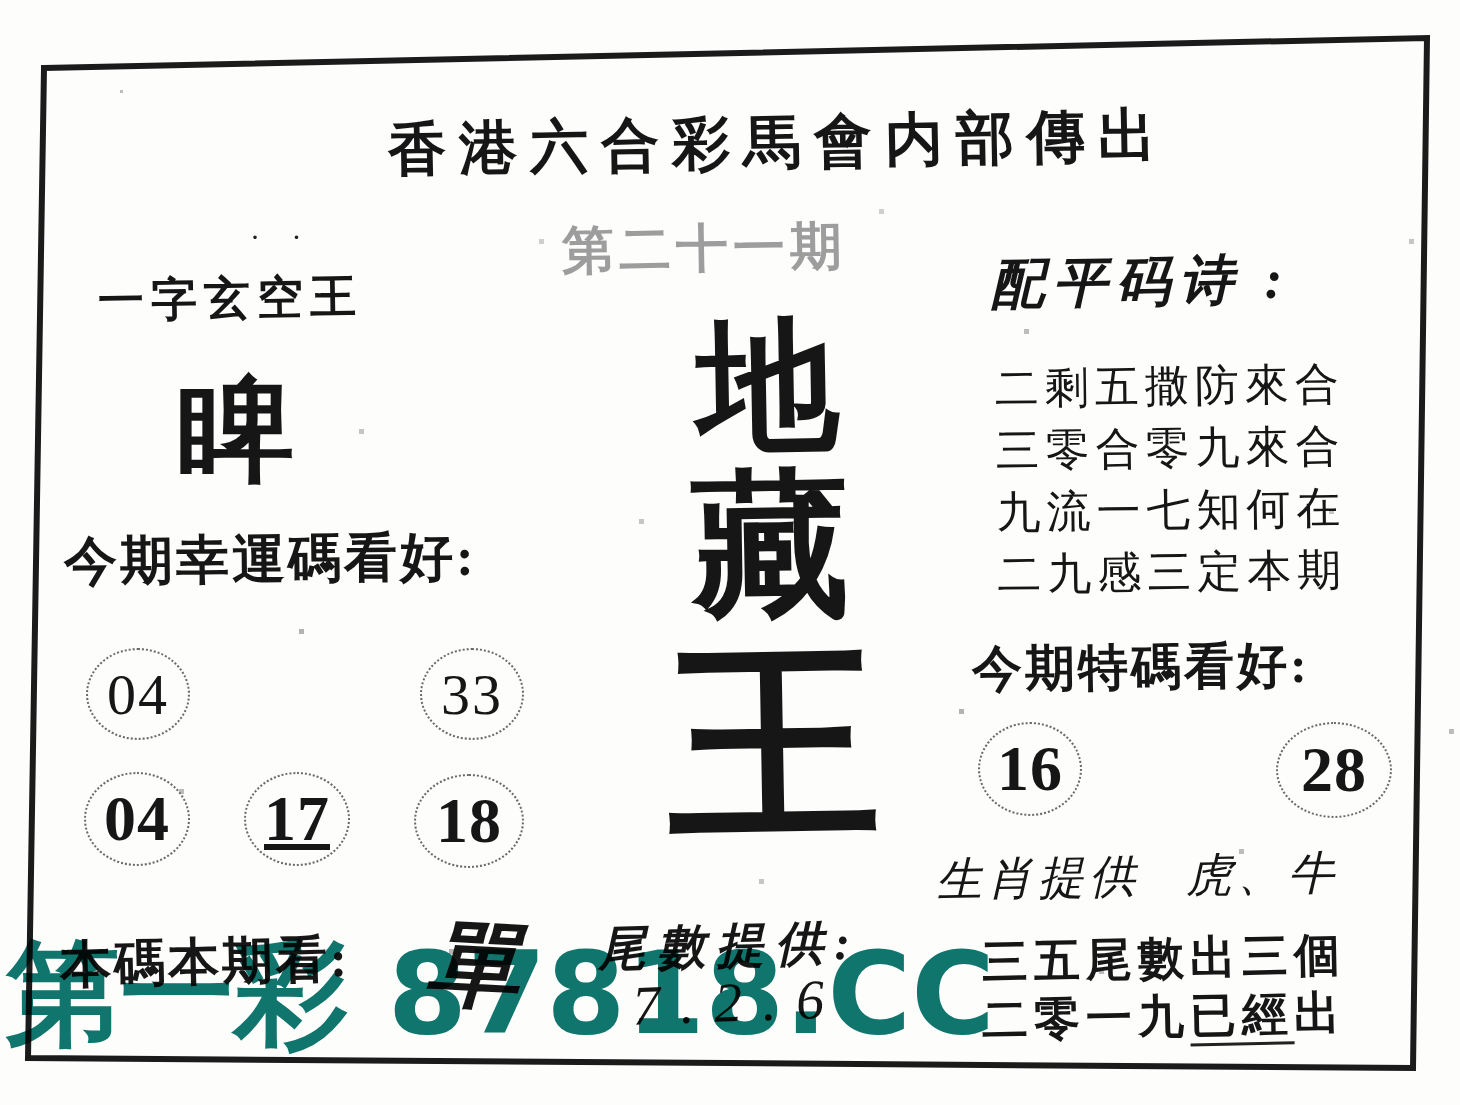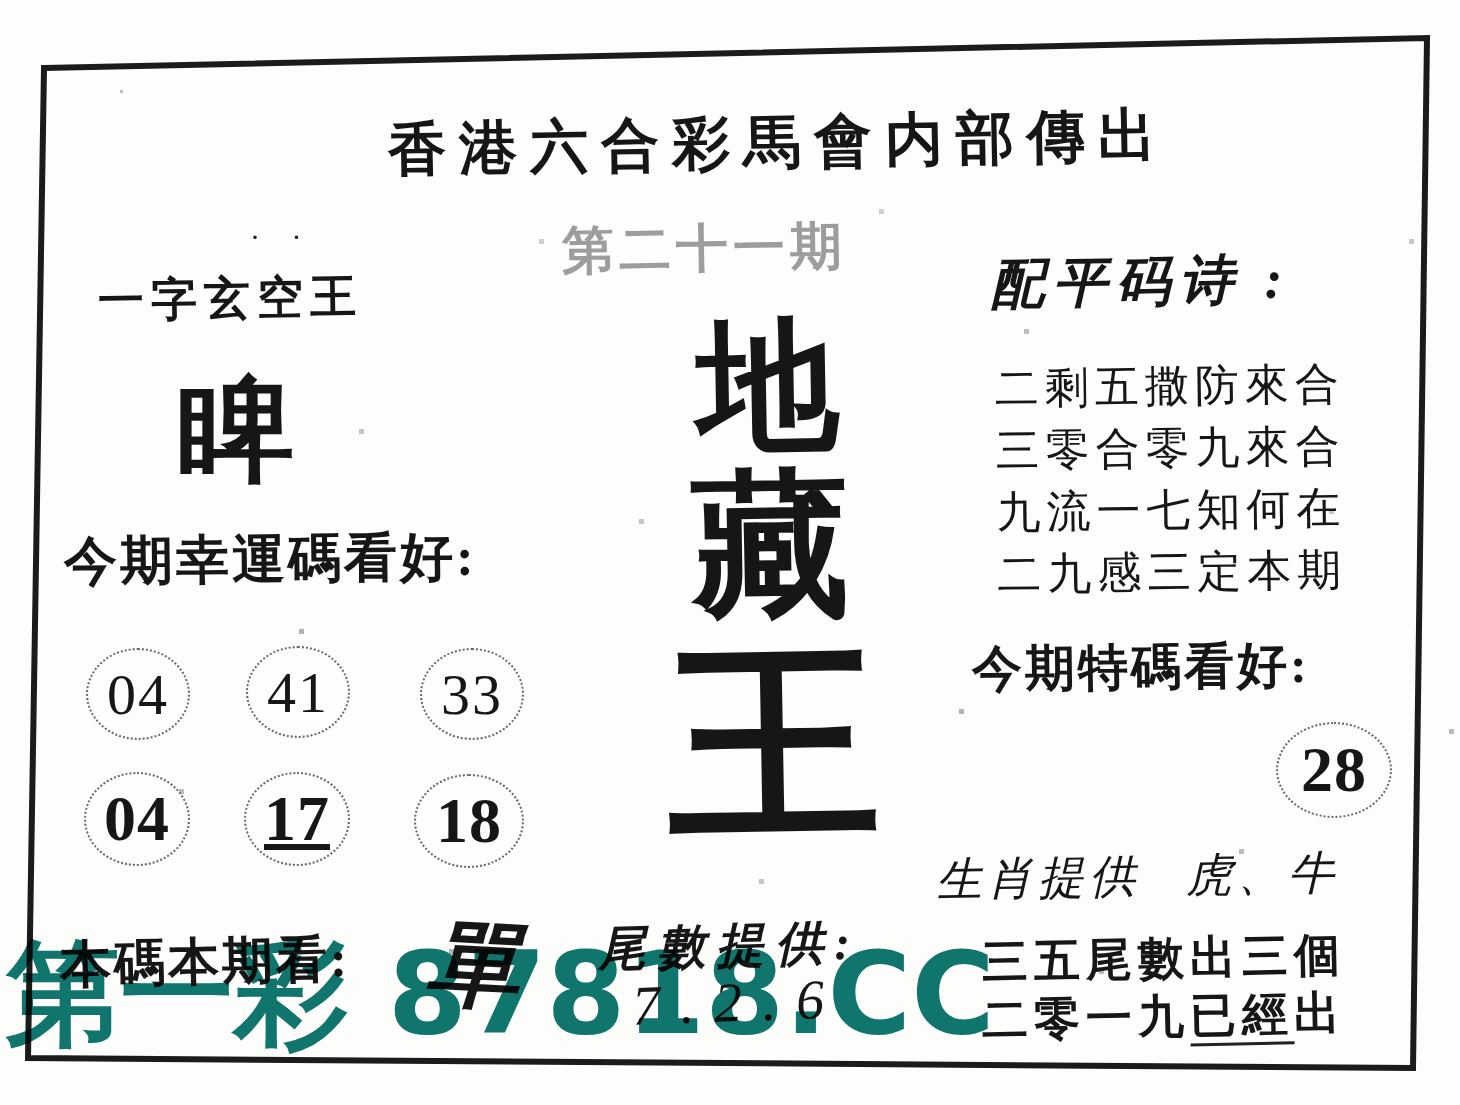--- a/index.html
+++ b/index.html
@@ -111,23 +111,20 @@
   <div class="abs issue">第二十一期</div>
   <div class="abs stray-dots">· ·</div>
 
   <div class="abs left-subtitle">一字玄空王</div>
   <div class="abs big-char">睥</div>
   <div class="abs lucky-heading">今期幸運碼看好:</div>
 
   <div class="num-circle" style="left:86px;top:648px;width:100px;height:88px;">
     <span class="num-thin">04</span>
   </div>
-  <div class="num-circle" style="left:246px;top:646px;width:100px;height:88px;">
-    <span class="num-thin">41</span>
-  </div>
   <div class="num-circle" style="left:420px;top:648px;width:100px;height:88px;">
     <span class="num-thin">33</span>
   </div>
   <div class="num-circle" style="left:84px;top:772px;width:102px;height:90px;">
     <span class="num-bold">04</span>
   </div>
   <div class="num-circle" style="left:244px;top:772px;width:102px;height:90px;text-decoration:underline;">
     <span class="num-bold">17</span>
   </div>
   <div class="num-circle" style="left:414px;top:774px;width:106px;height:90px;">
@@ -142,20 +139,23 @@
 
   <div class="abs poem-heading">配平码诗 :</div>
   <div class="abs poem">
     <div>二剩五撒防來合</div>
     <div>三零合零九來合</div>
     <div>九流一七知何在</div>
     <div>二九感三定本期</div>
   </div>
 
   <div class="abs special-heading">今期特碼看好:</div>
+  <div class="num-circle" style="left:978px;top:722px;width:100px;height:90px;">
+    <span class="num-special">16</span>
+  </div>
   <div class="num-circle" style="left:1276px;top:722px;width:112px;height:92px;">
     <span class="num-special">28</span>
   </div>
 
   <div class="abs zodiac">
     <span>生肖提供</span><span class="val">虎、牛</span>
   </div>
 
   <div class="abs code-label">本碼本期看:</div>
   <div class="abs code-value">單</div>

